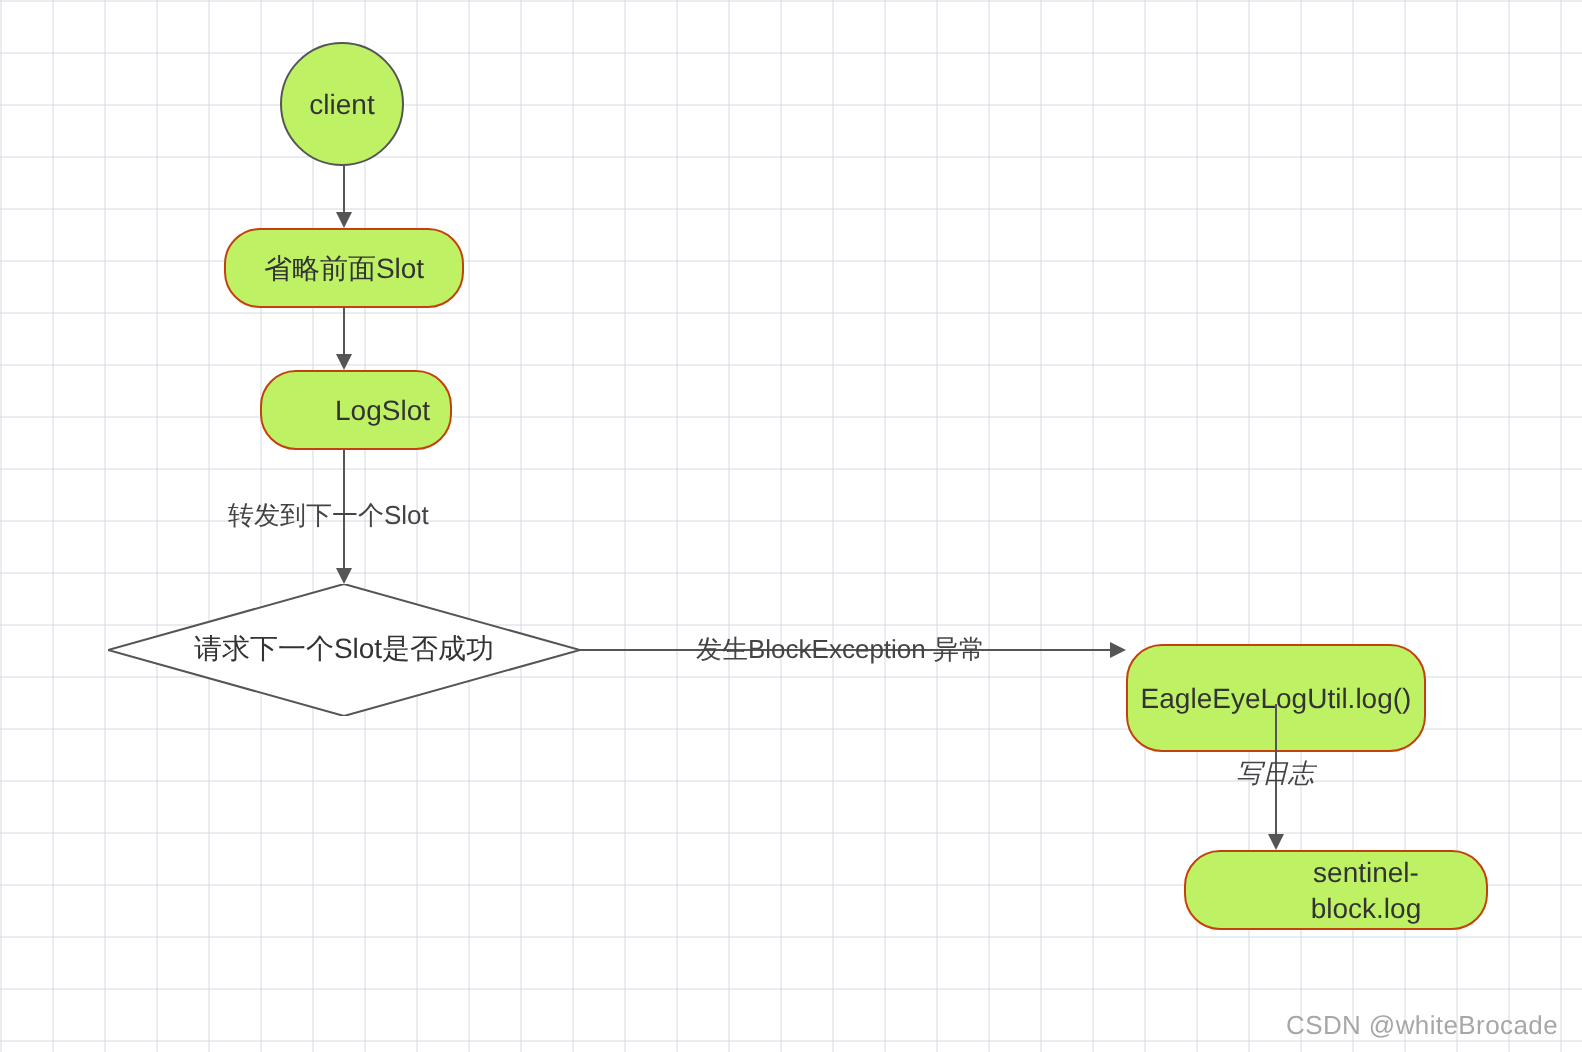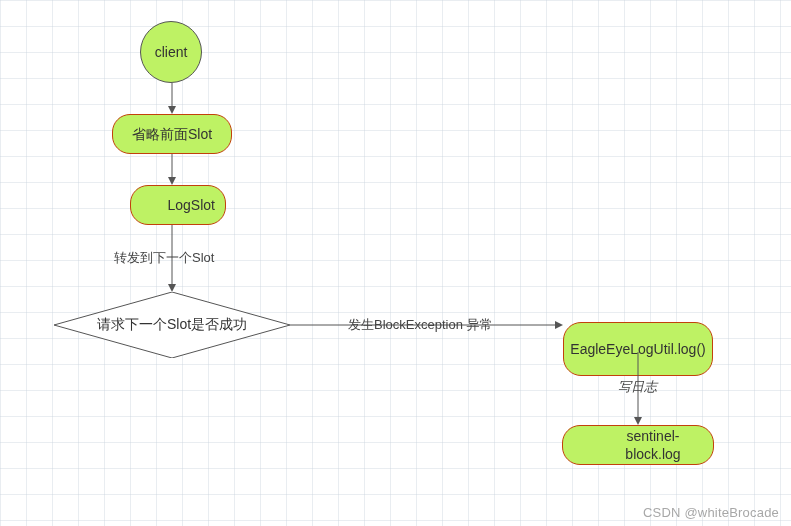--- a/index.html
+++ b/index.html
@@ -121,17 +121,17 @@
 <div class="node rect" style="left:563px; top:298px; width:150px; height:54px;margin-top:24px;">
   <span>EagleEyeLogUtil.log()</span>
 </div>
 
 <svg class="arrow" style="left:637px; top:352px; width:2px; height:73px;">
   <line x1="1" y1="0" x2="1" y2="67" stroke="#555" stroke-width="1"></line>
   <polygon points="1,73 -3,65 5,65" fill="#555"></polygon>
 </svg>
 <div class="edge-label" style="left:618px; top:378px;font-style:italic;">写日志</div>
 
-<div class="node rect" style="left:562px; top:425px; width:152px; height:40px;padding-left:40px;">
+<div class="node rect" style="left:592px; top:425px; width:152px; height:40px;padding-left:40px;">
   <span>sentinel-block.log</span>
 </div>
 
 <div class="watermark">CSDN @whiteBrocade</div>
 
 </body></html>

